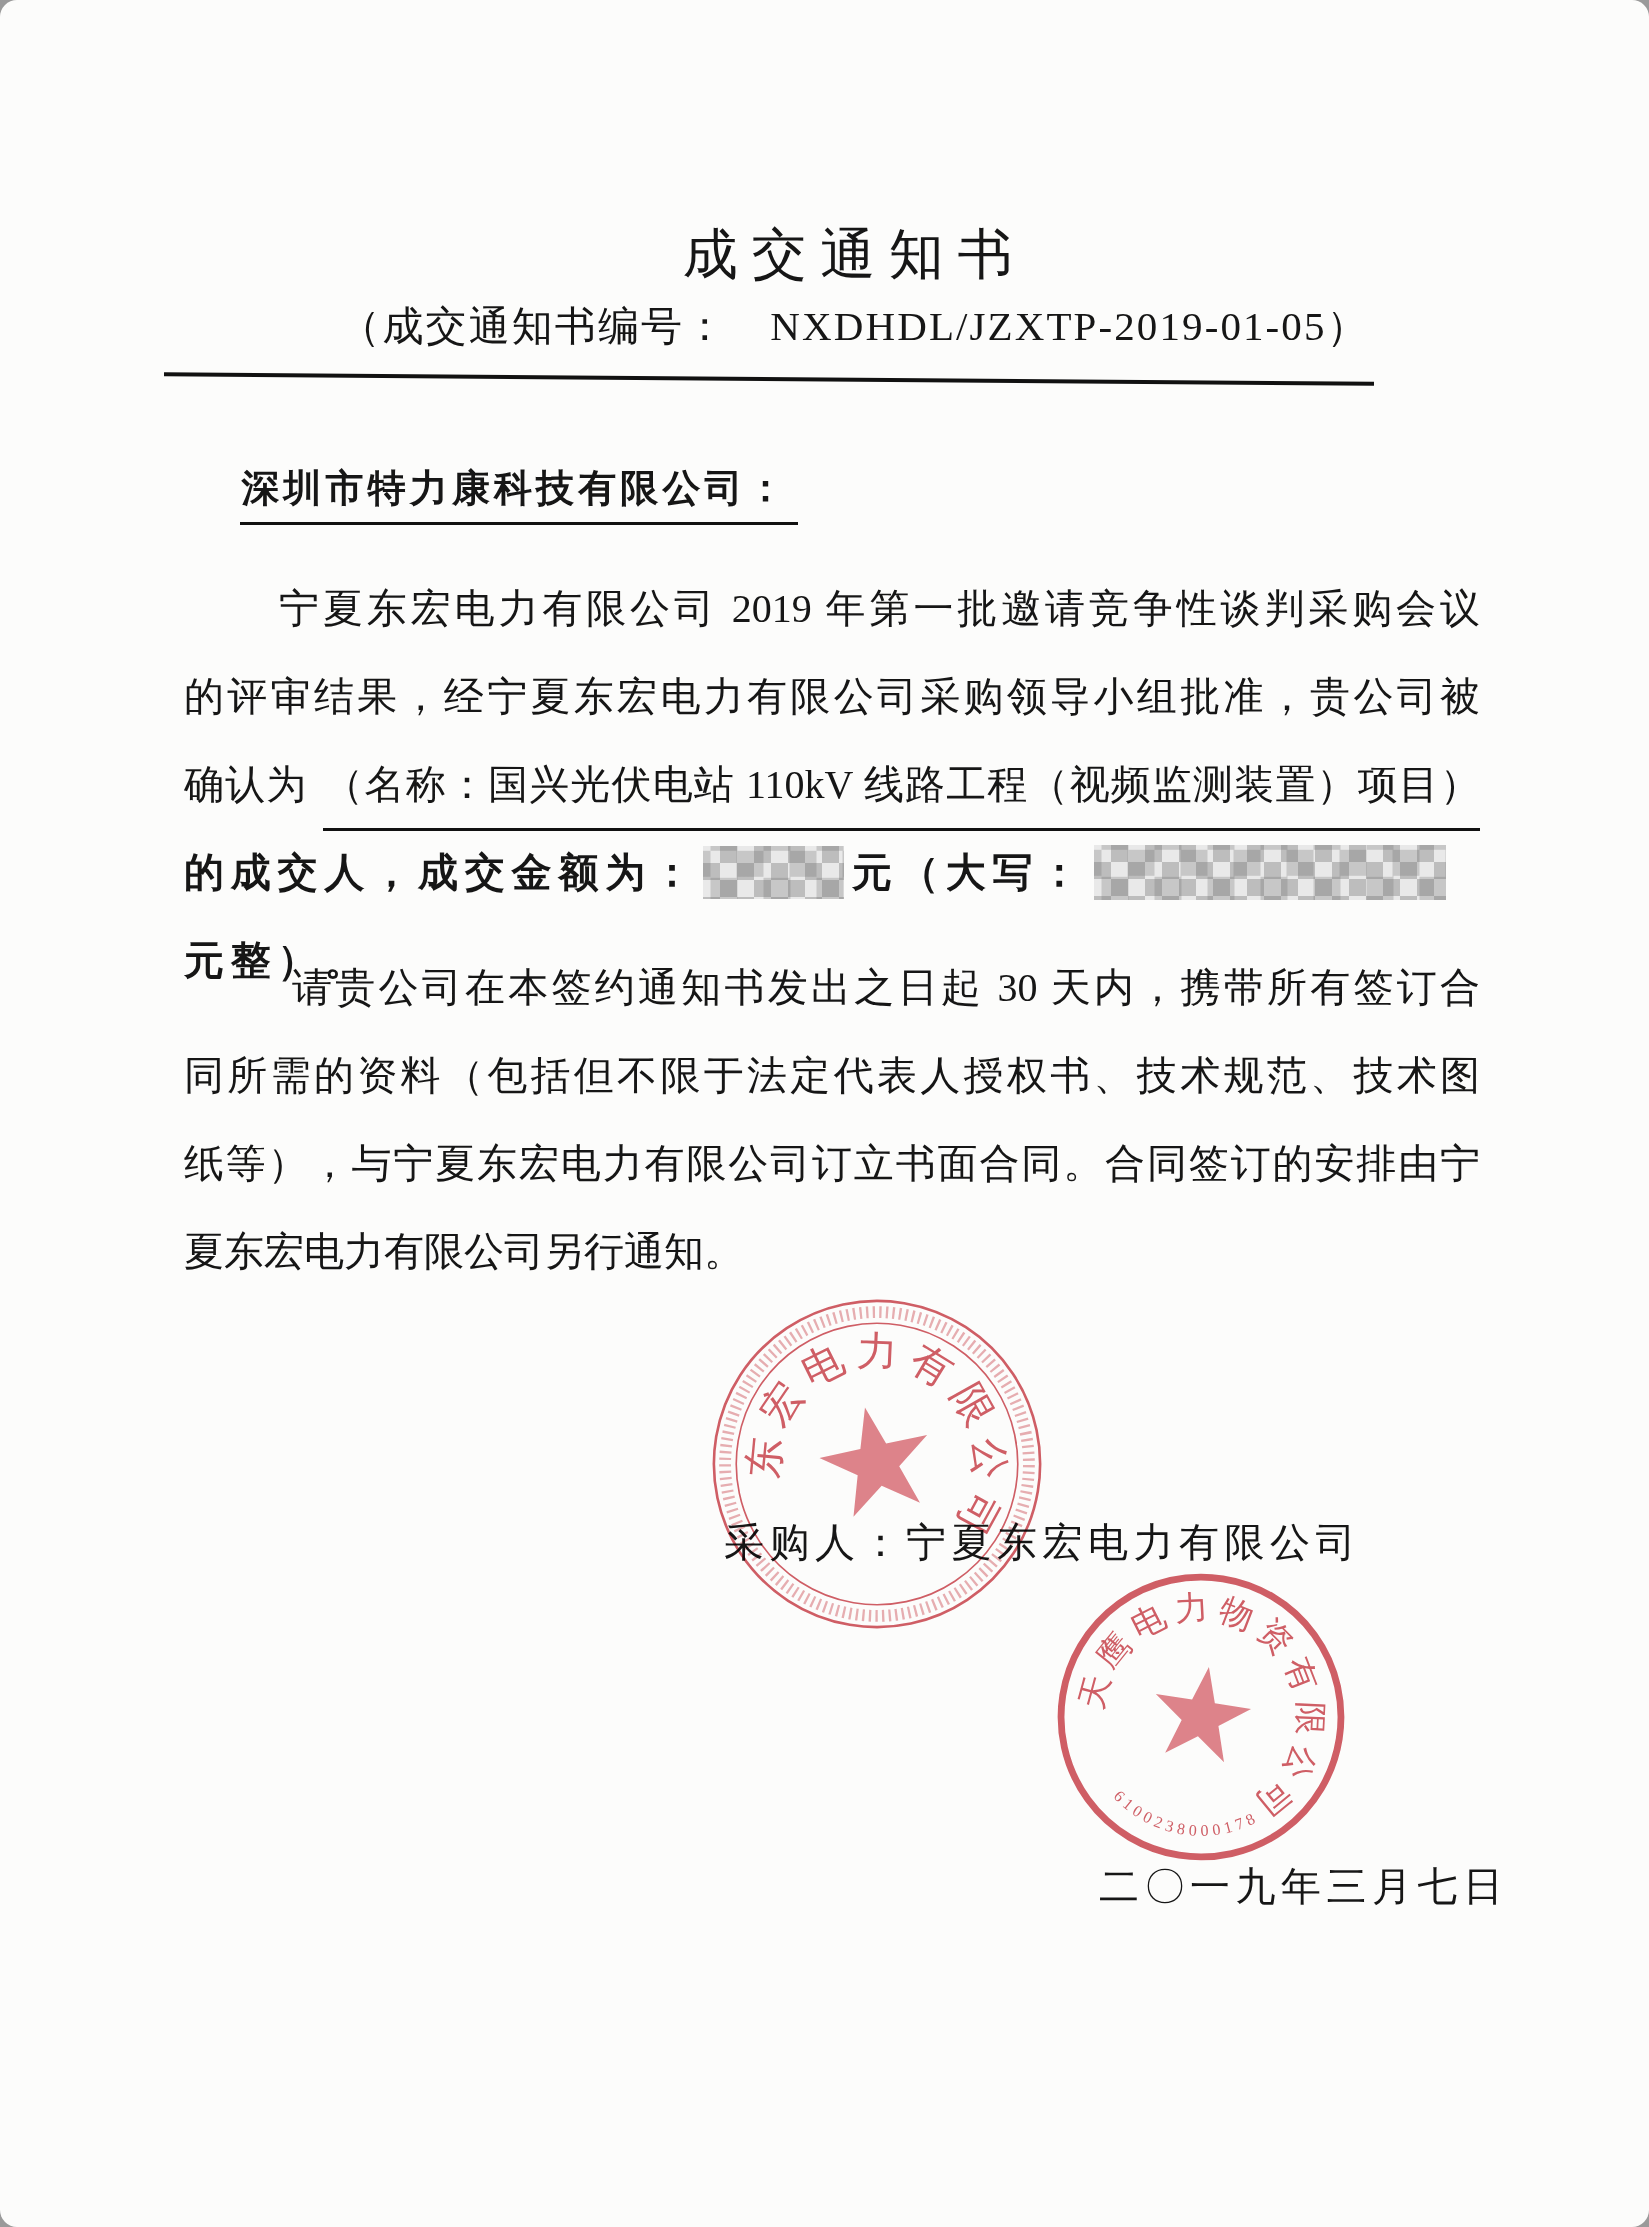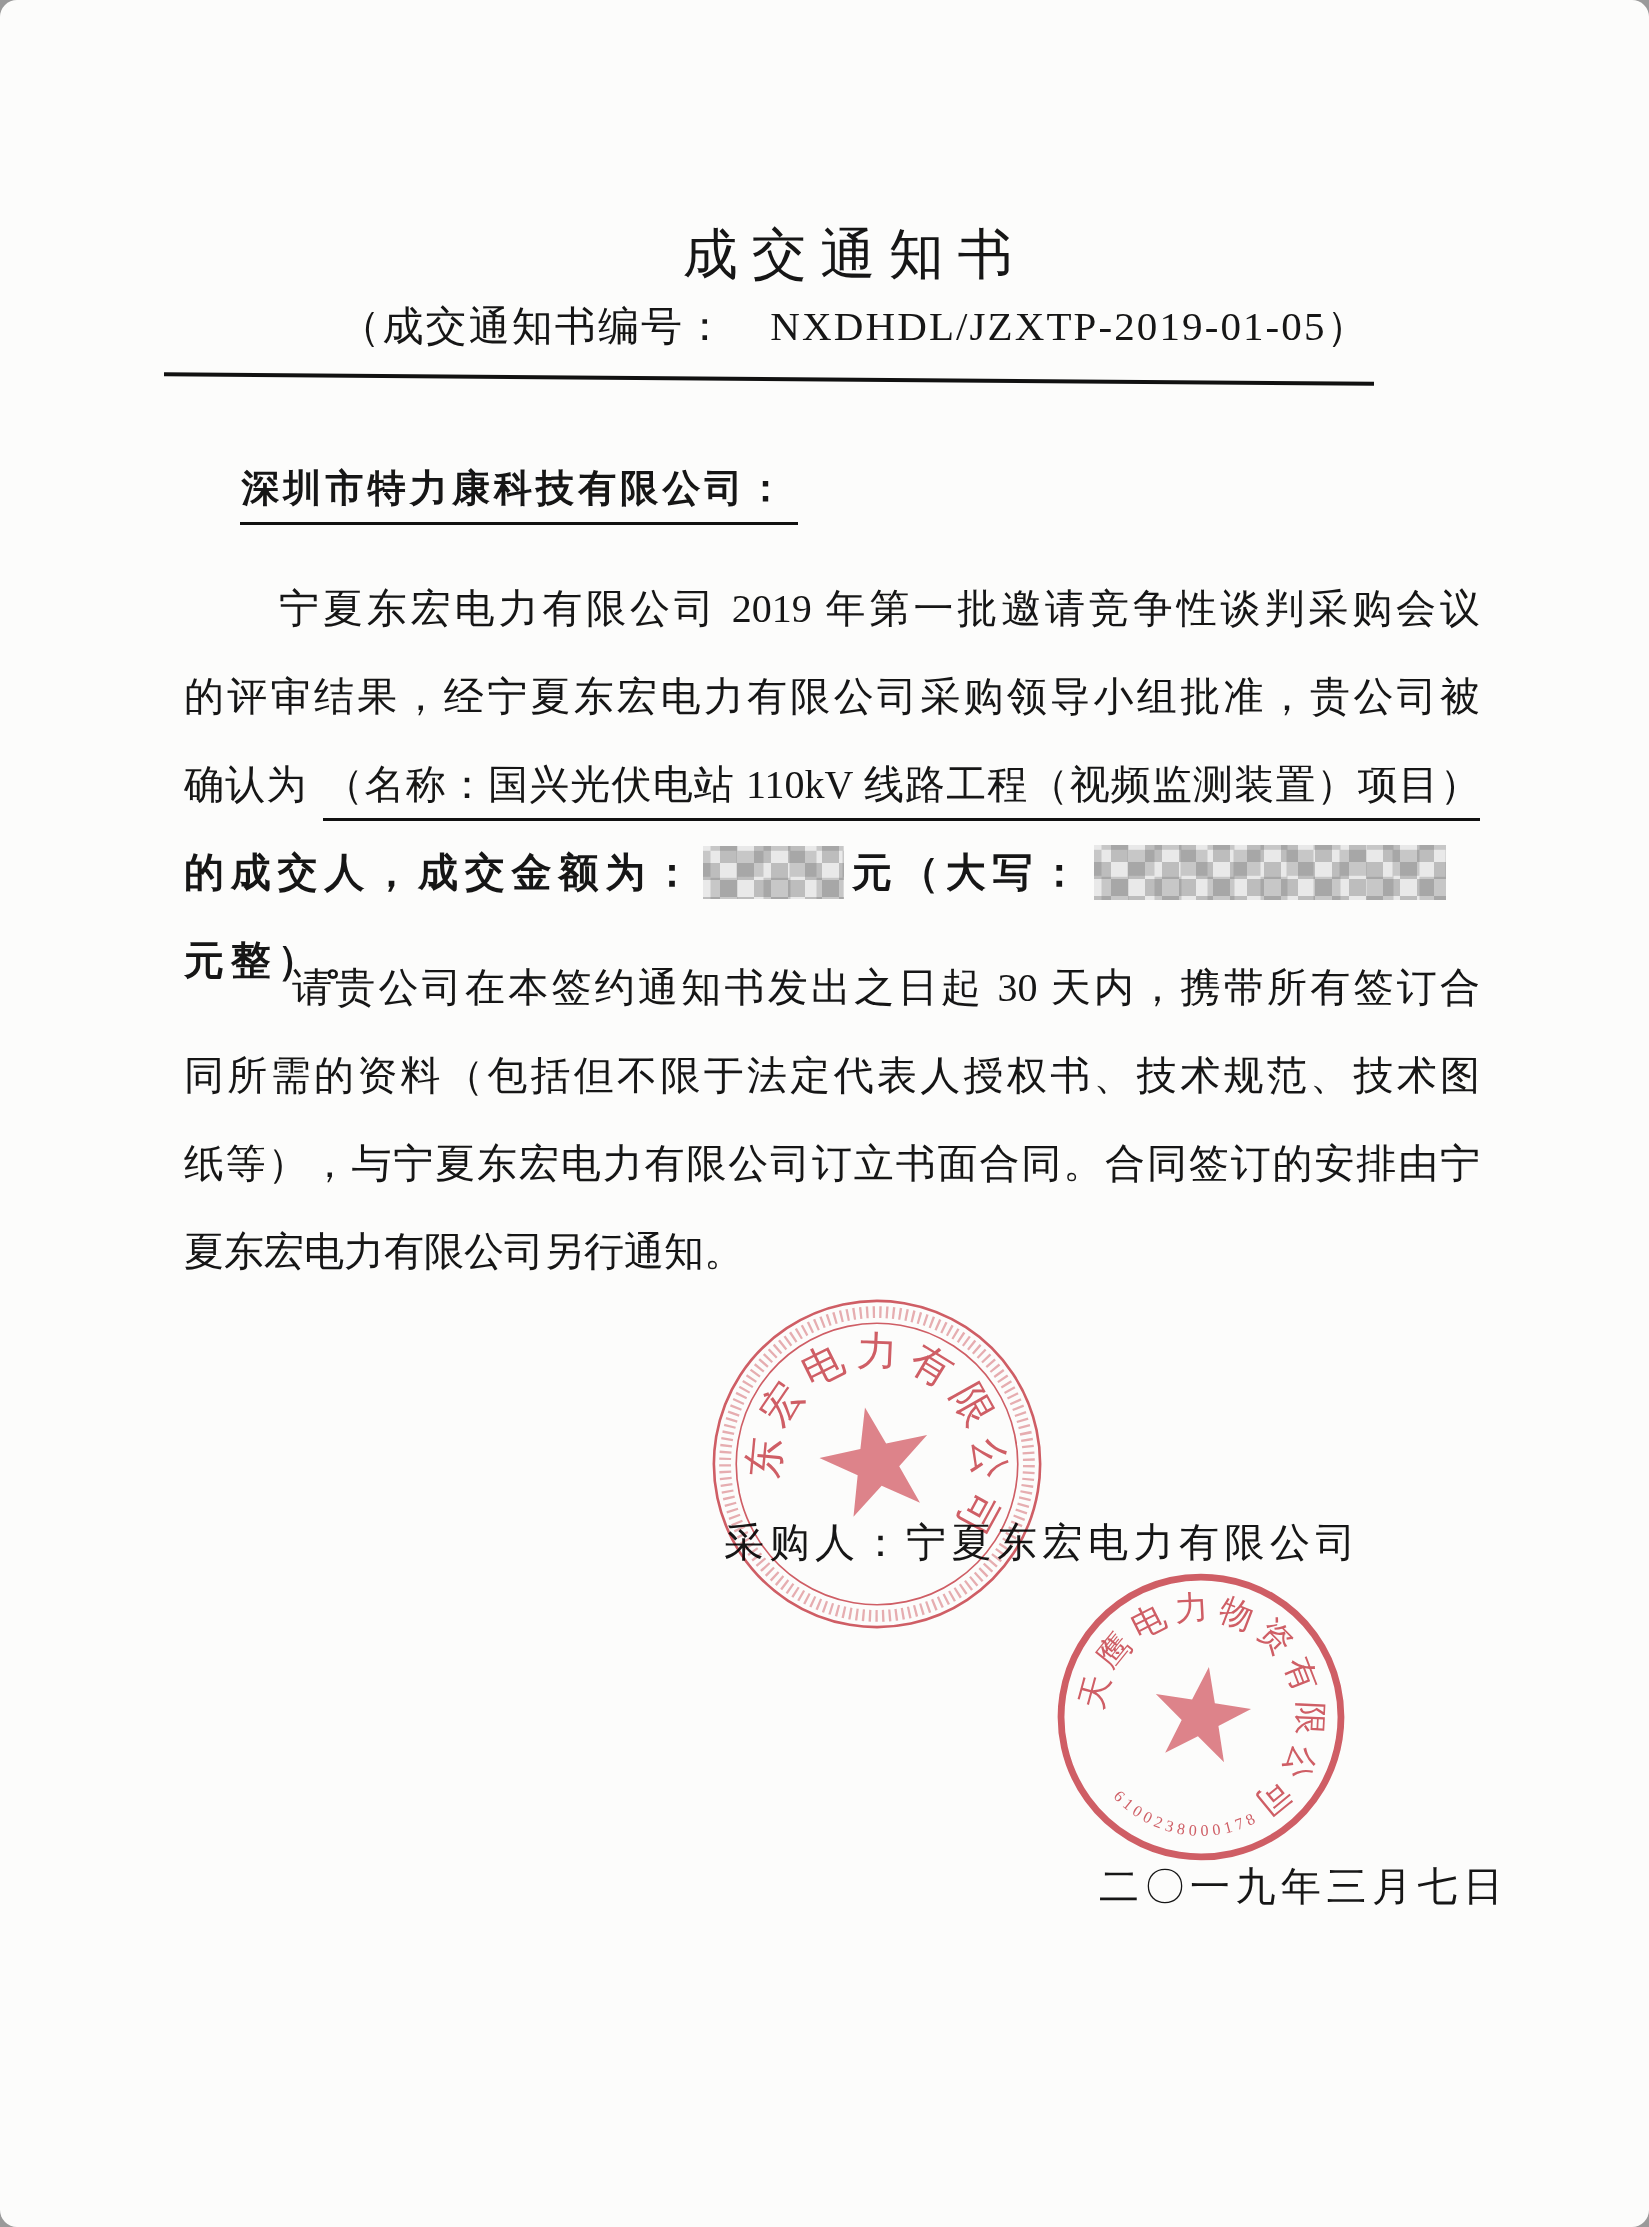--- a/index.html
+++ b/index.html
@@ -31,21 +31,21 @@
     padding:0 9.6px 8.2px 1.4px;
     border-bottom:3.4px solid #111;
   }
   .body-text { position:absolute; top:565px; left:184px; width:1296px; font-size:40px; }
   .bline { height:88px; line-height:88px; text-align:justify; text-align-last:justify; }
   .bline.indent1 { text-indent:95px; }
   .bline.indent2 { text-indent:108px; }
   .bline.natural { text-align:left; text-align-last:auto; }
   .para2 { margin-top:27px; }
   .line5 { letter-spacing:6.8px;font-weight:bold; }
-  .uline { border-bottom:3.4px solid #111; padding-bottom:11px;margin-left:16px; }
+  .uline { border-bottom:3.4px solid #111; padding-bottom:21px;margin-left:16px; }
   .mosaic {
     display:inline-block; vertical-align:middle; position:relative; top:-4.1px;
     background:
       repeating-conic-gradient(rgba(110,110,110,.28) 0% 25%, rgba(255,255,255,0) 0% 50%) 7.5px 4.8px/53px 53px,
       repeating-conic-gradient(#bdbdbd 0% 25%, #e9e9e9 0% 50%) 0 0/34px 34px;
   }
   .mosaic-small { width:141px; height:53px; margin:0 8.2px 0 4.1px; }
   .mosaic-large { width:352px; height:55px; margin:0 8.2px; }
   .sig-purchaser { position:absolute; top:1515px; left:724px; font-size:40px; letter-spacing:5.5px; }
   .sig-agency   { position:absolute; top:1693px; left:681px;  font-size:40px; letter-spacing:1.4px; }

